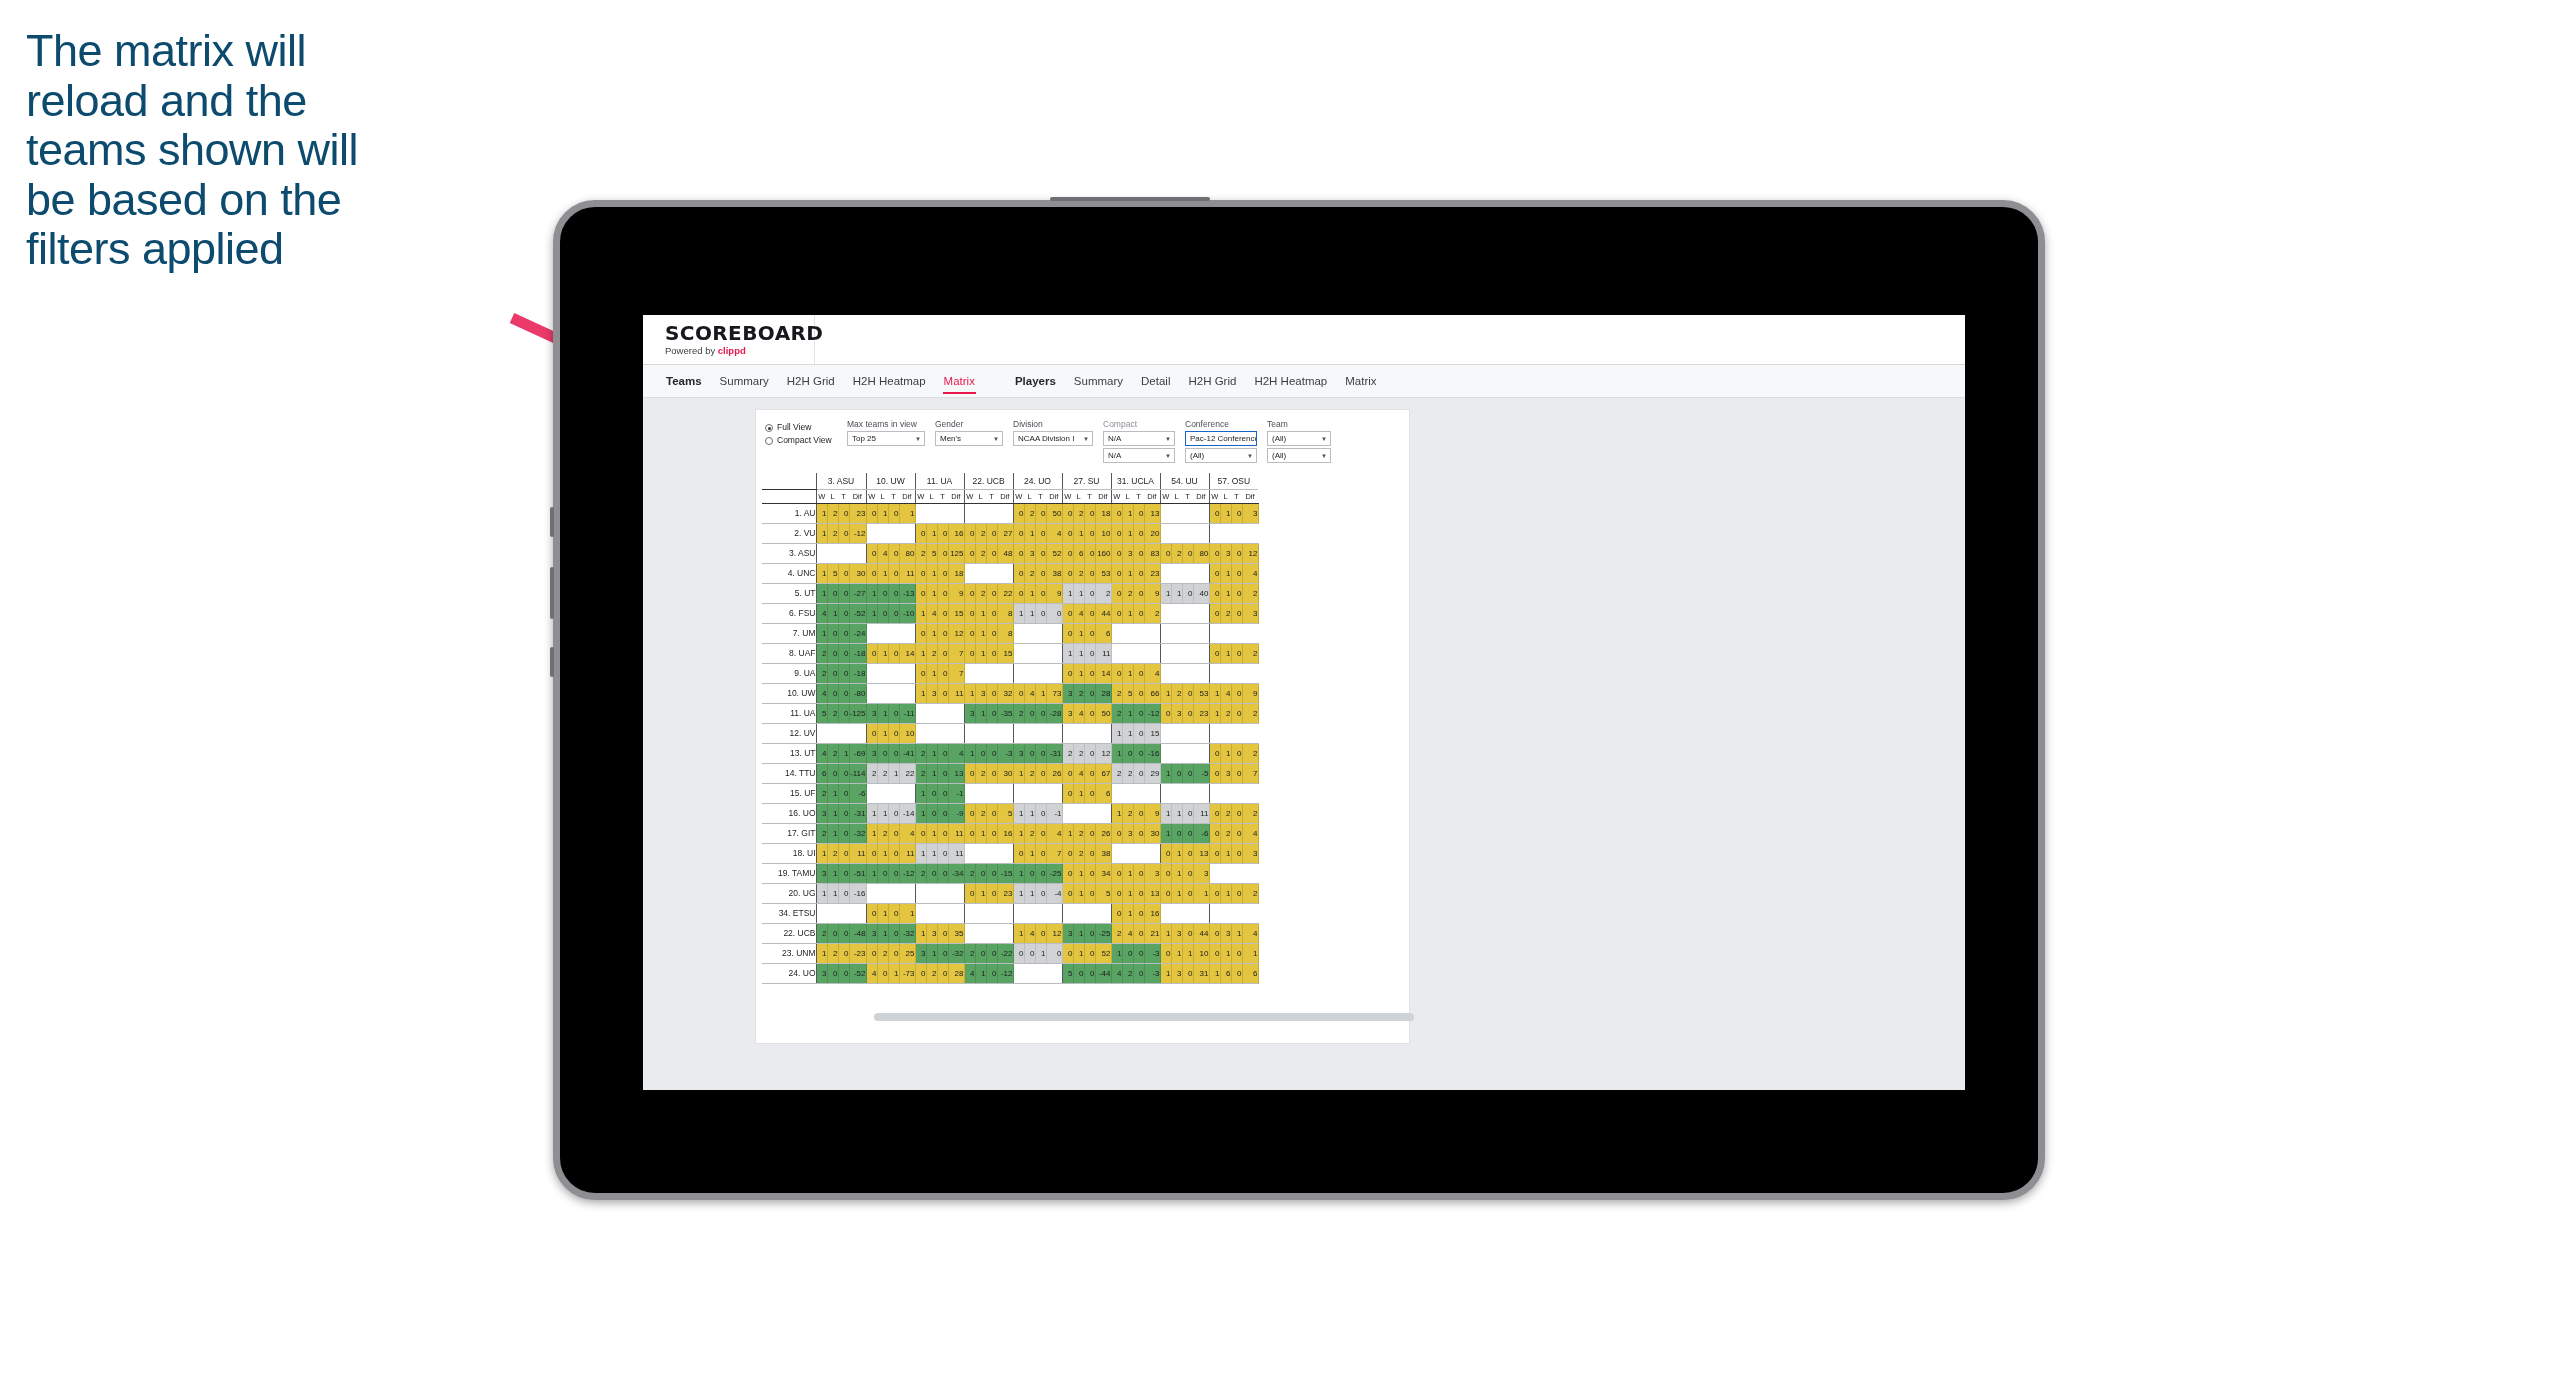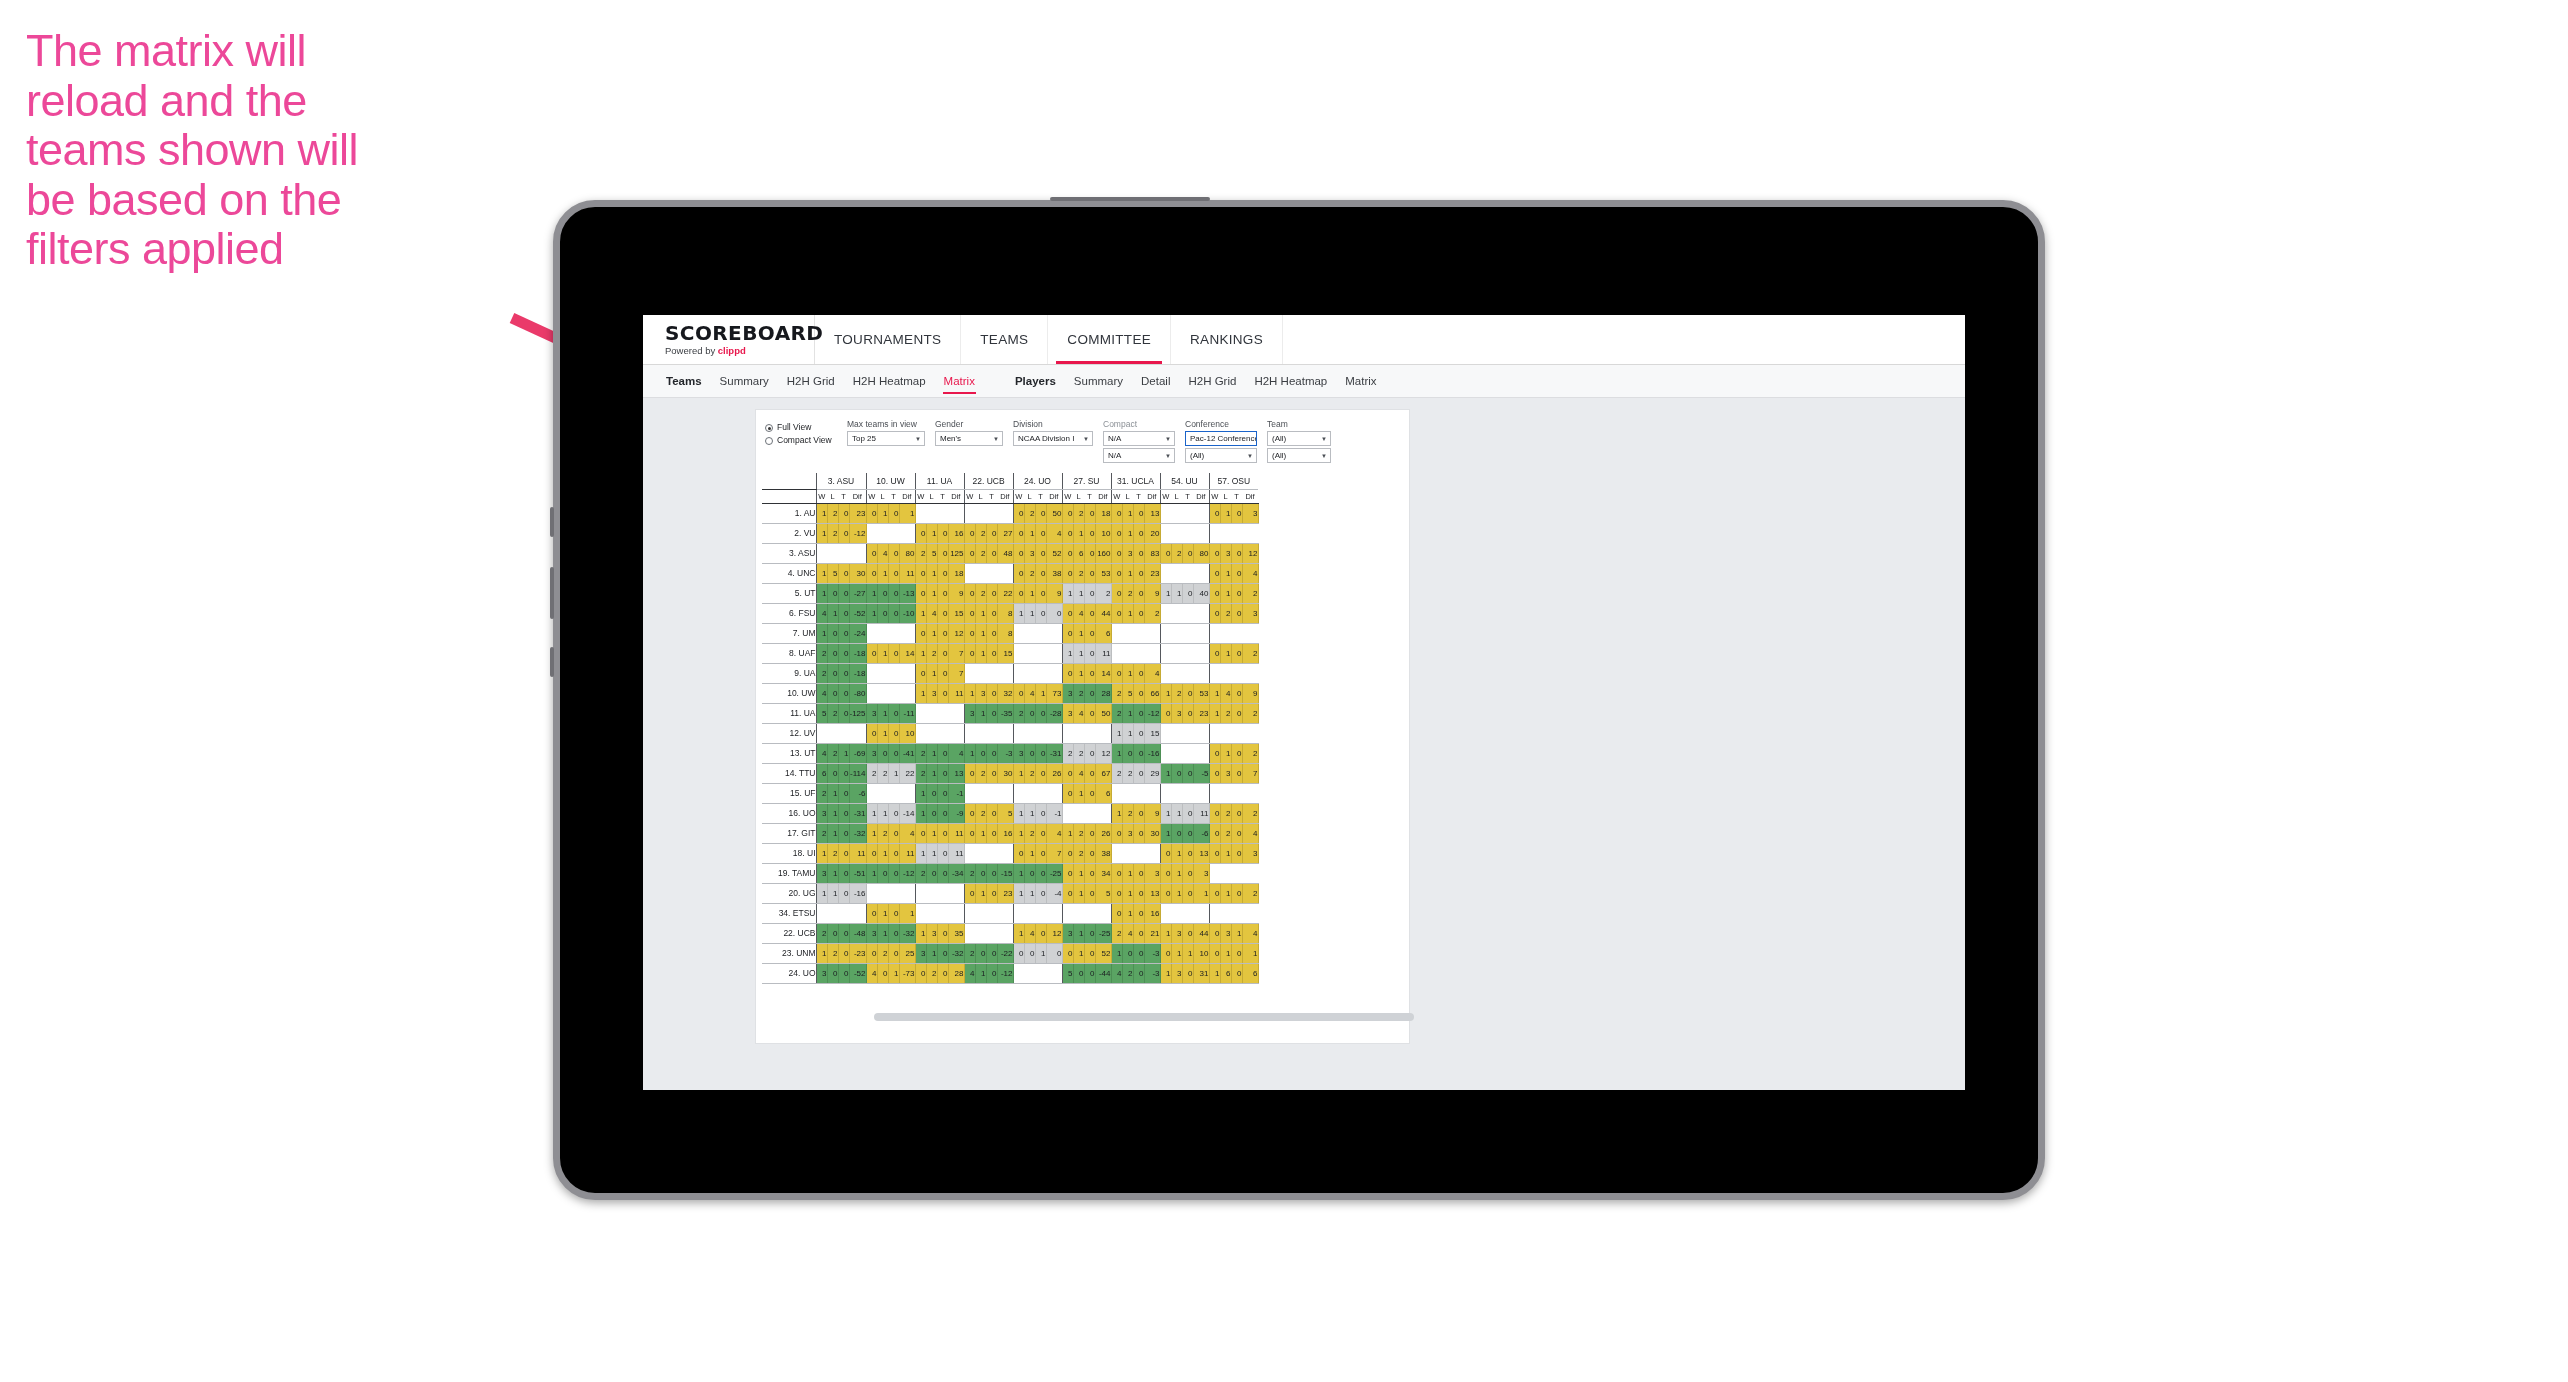--- a/index.html
+++ b/index.html
@@ -11,21 +11,21 @@
   }
   #stage { position: relative; width: 2568px; height: 1382px; }
 
   
   .annotation {
     position: absolute;
     left: 26px; top: 26px;
     width: 500px;
     font-size: 45px;
     line-height: 1.10;
-    color: #ec4899;
+    color: #0c4a6e;
     letter-spacing: -0.5px;
     white-space: pre-line;
   }
   .arrow-wrap { position: absolute; left: 0; top: 0; width: 2568px; height: 1382px; pointer-events: none; }
 
   
   .tablet {
     position: absolute;
     left: 553px; top: 200px;
     width: 1492px; height: 1000px;
@@ -211,26 +211,20 @@
     <div class="tablet-btn btn2"></div>
     <div class="tablet-btn btn3"></div>
     <div class="tablet-topbtn"></div>
 
     <div class="app">
 
       <div class="brandbar">
         <div class="brand">
           <div class="brand-name">SCOREBOARD</div>
           <div class="brand-sub"><span>Powered by </span><span class="pink">clippd</span></div>
-        </div>
-        <div class="topnav">
-          <div class="topnav-item">TOURNAMENTS</div>
-          <div class="topnav-item">TEAMS</div>
-          <div class="topnav-item active">COMMITTEE</div>
-          <div class="topnav-item">RANKINGS</div>
         </div>
       </div>
 
       <div class="subnav">
         <div class="subgroup">
           <div class="subnav-item head">Teams</div>
           <div class="subnav-item">Summary</div>
           <div class="subnav-item">H2H Grid</div>
           <div class="subnav-item">H2H Heatmap</div>
           <div class="subnav-item active">Matrix</div>

